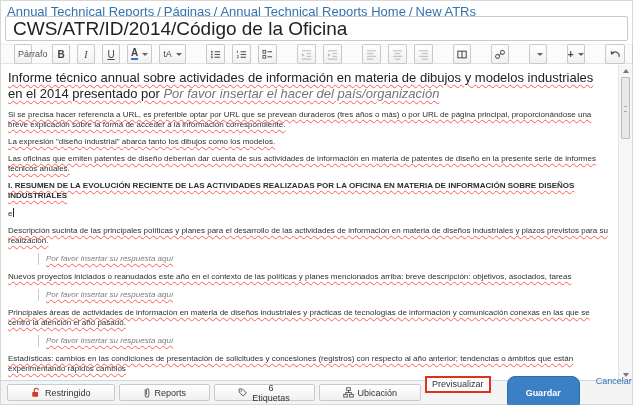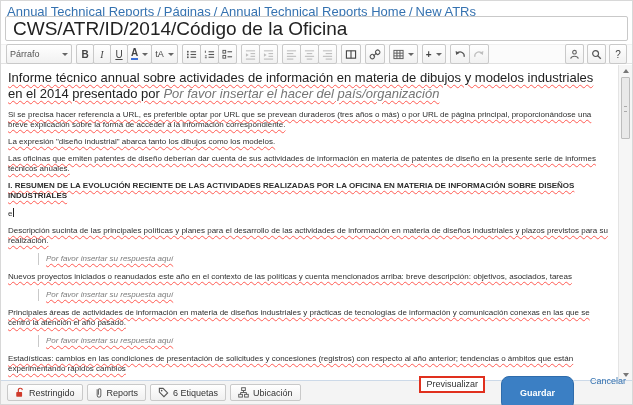--- a/index.html
+++ b/index.html
@@ -20,21 +20,21 @@
                font-family:"Liberation Sans", sans-serif;background:#fff;}
 
   
   .toolbar{position:absolute;top:43px;left:0;right:0;height:20px;background:#fbfbfb;
            border-top:1px solid #f0f0f0;border-bottom:1px solid #e2e2e2;
            display:flex;align-items:center;gap:4px;padding:0 5px;box-sizing:border-box;}
   .grp{display:inline-flex;}
   .tb{height:20px;min-width:18px;box-sizing:border-box;display:inline-flex;align-items:center;
       justify-content:center;gap:2px;padding:0 3px;border:1px solid #c9c9c9;border-radius:2px;
       background:linear-gradient(#ffffff,#f1f1f1);font-size:10px;color:#444;cursor:pointer;
-      font-family:"Liberation Sans", sans-serif;margin:0;}
+      font-family:"Liberation Sans", sans-serif;margin:8px;}
   .grp .tb + .tb{margin-left:-1px;}
   .tb.dis{color:#bdbdbd;}
   .tb.dis svg{opacity:.45;}
   .tb .bld{font-weight:bold;}
   .tb .itl{font-style:italic;font-family:"Liberation Serif", serif;}
   .tb .und{text-decoration:underline;}
   .tb .acolor{font-weight:bold;border-bottom:2px solid #3c6fd6;line-height:10px;}
   .tb .tA{font-size:9px;}
   .cdn{width:0;height:0;border-left:3px solid transparent;border-right:3px solid transparent;
        border-top:3px solid #666;display:inline-block;margin-left:2px;}
@@ -68,21 +68,21 @@
           border-top:4px solid #777;}
   .sb-thumb{position:absolute;left:2px;right:2px;top:12px;height:60px;background:#e9e9e9;
             border:1px solid #bdbdbd;border-radius:1px;cursor:grab;}
   .sb-grip{position:absolute;left:2px;right:2px;top:50%;margin-top:-2px;height:4px;
            border-top:1px solid #aaa;border-bottom:1px solid #aaa;}
 
   
   .footer{position:absolute;left:0;right:0;bottom:0;height:24px;background:#f4f4f4;
           border-top:1px solid #ccd9e8;display:flex;align-items:center;gap:4px;
           padding:0 6px;box-sizing:border-box;font-size:9px;}
-  .f-btn{height:17px;display:inline-flex;align-items:center;gap:4px;padding:0 7px;
+  .f-btn{height:17px;display:inline-flex;align-items:center;gap:4px;padding:0 23px;
          border:1px solid #c9c9c9;border-radius:2px;background:linear-gradient(#fff,#f0f0f0);
          color:#333;font-size:9px;cursor:pointer;font-family:"Liberation Sans", sans-serif;}
   .f-right{margin-left:auto;display:inline-flex;align-items:flex-start;gap:16px;}
   .preview-btn{border:2px solid #e0301e;background:#fff;color:#333;height:17px;
          padding:0 5px;font-size:9px;cursor:pointer;font-family:"Liberation Sans", sans-serif;}
   .save-btn{background:#3b7fc4;border:1px solid #2f6cab;color:#fff;font-weight:bold;
          height:34px;padding:0 18px;border-radius:8px;font-size:9px;cursor:pointer;
          font-family:"Liberation Sans", sans-serif;}
   .cancel-link{color:#3572b0;text-decoration:none;cursor:pointer;}
 </style>
@@ -298,21 +298,21 @@
   <div class="content">
     <h1 class="doc-h"><span class="sq">Informe técnico annual sobre actividades de información en materia de dibujos y modelos industriales en el 2014 presentado por </span><span class="ph sq">Por favor insertar el hacer del país/organización</span></h1>
 
     <p class="sq">Si se precisa hacer referencia a URL, es preferible optar por URL que se prevean duraderos (tres años o más) o por URL de página principal, proporcionándose una breve explicación sobre la forma de acceder a la información correspondiente.</p>
     <p class="sq">La expresión "diseño industrial" abarca tanto los dibujos como los modelos.</p>
     <p class="sq">Las oficinas que emiten patentes de diseño deberían dar cuenta de sus actividades de información en materia de patentes de diseño en la presente serie de informes técnicos anuales.</p>
     <p class="b sq">I. RESUMEN DE LA EVOLUCIÓN RECIENTE DE LAS ACTIVIDADES REALIZADAS POR LA OFICINA EN MATERIA DE INFORMACIÓN SOBRE DISEÑOS INDUSTRIALES</p>
     <p class="cursor-line"><span>e</span><span class="caret"></span></p>
     <p class="sq">Descripción sucinta de las principales políticas y planes para el desarrollo de las actividades de información en materia de diseños industriales y plazos previstos para su realización.</p>
     <div class="quote sq">Por favor insertar su respuesta aquí</div>
-    <p class="sq">Nuevos proyectos iniciados o reanudados este año en el contexto de las políticas y cuenta mencionados arriba: breve descripción: objetivos, asociados, tareas</p>
+    <p class="sq">Nuevos proyectos iniciados o reanudados este año en el contexto de las políticas y planes mencionados arriba: breve descripción: objetivos, asociados, tareas</p>
     <div class="quote sq">Por favor insertar su respuesta aquí</div>
     <p class="sq">Principales áreas de actividades de información en materia de diseños industriales y prácticas de tecnologías de información y comunicación conexas en las que se centró la atención el año pasado.</p>
     <div class="quote sq">Por favor insertar su respuesta aquí</div>
     <p class="sq">Estadísticas: cambios en las condiciones de presentación de solicitudes y concesiones (registros) con respecto al año anterior; tendencias o ámbitos que están experimentando rápidos cambios</p>
 
   </div>
 
   <div class="sbar">
     <div class="sb-btn sb-up">
         <span class="tri-up"></span>

